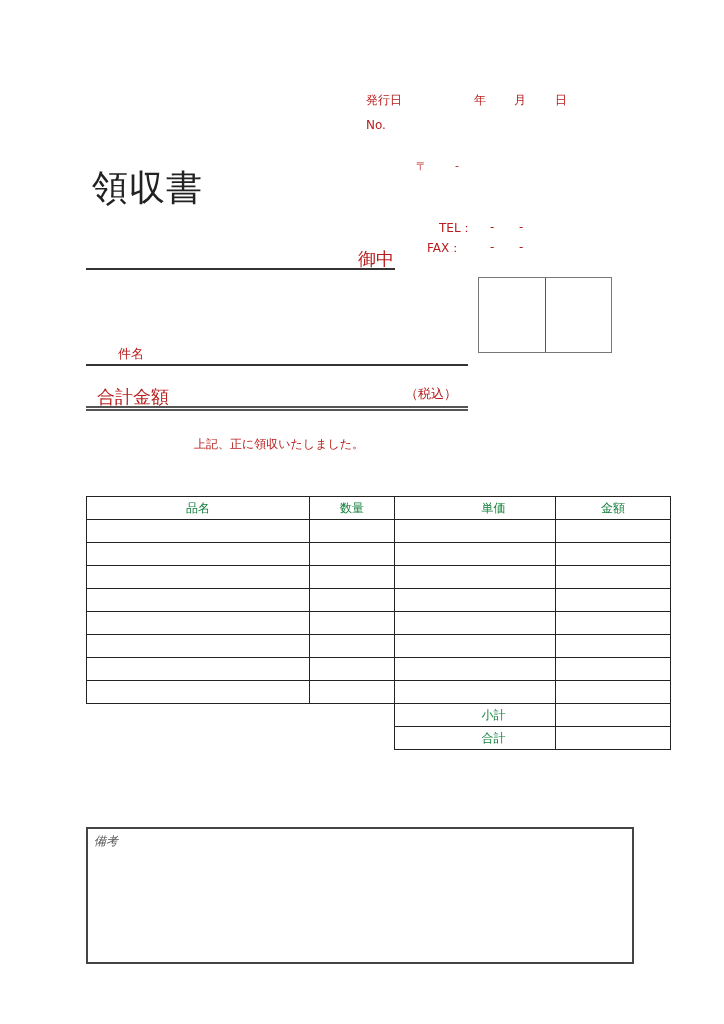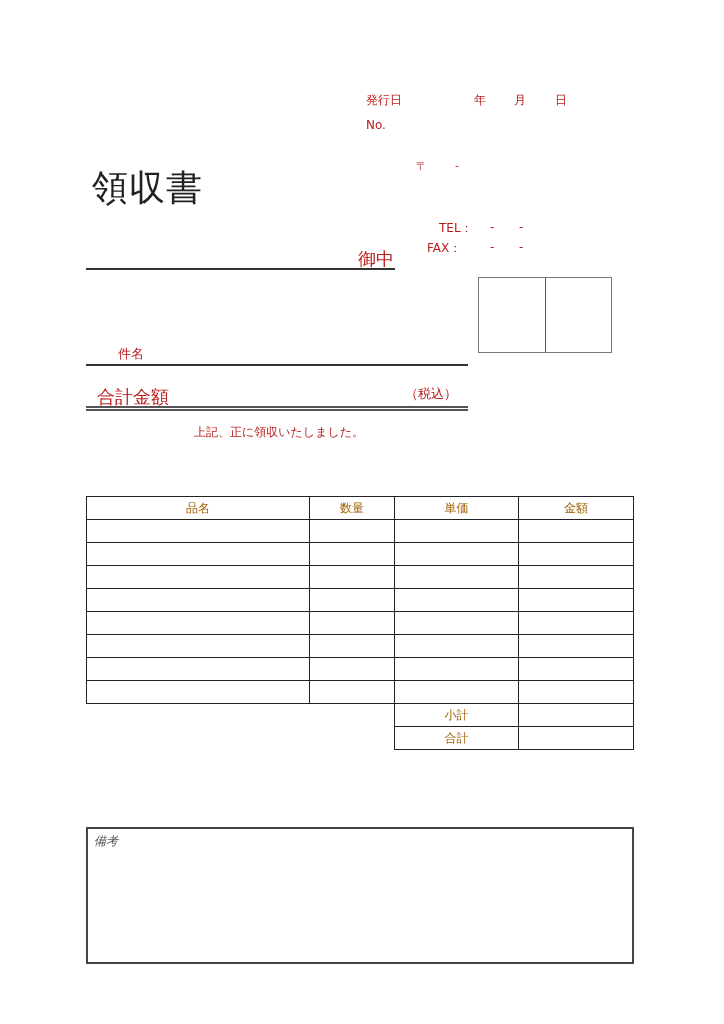--- a/index.html
+++ b/index.html
@@ -9,24 +9,24 @@
   .txt { font-size: 12px; color: #b91c1c; white-space: nowrap; }
   .title { font-size: 36px; color: #222; letter-spacing: 1px; }
   .hline { position: absolute; background: #333; }
   .stamp { position: absolute; left: 478px; top: 277px; width: 134px; height: 76px;
            border: 1px solid #777; box-sizing: border-box; display: flex; }
   .stamp .cell { flex: 1; }
   .stamp .cell + .cell { border-left: 1px solid #555; }
   table.items { position: absolute; left: 86px; top: 496px; border-collapse: collapse;
                 table-layout: fixed; }
   table.items td, table.items th { border: 1.5px solid #222; height: 22px; padding: 0;
-                font-weight: normal; font-size: 12px; color: #a16207; text-align: center; }
+                font-weight: normal; font-size: 12px; color: #15803d; text-align: center; }
   table.items th.c0, table.items td.c0 { width: 222px; }
   table.items th.c1, table.items td.c1 { width: 84px; }
-  table.items th.c2, table.items td.c2 { width: 123px; }
+  table.items th.c2, table.items td.c2 { width: 123px; padding-left: 37px; }
   table.items th.c3, table.items td.c3 { width: 114px; }
   table.items td.blank { border: none; }
   .notes { position: absolute; left: 86px; top: 827px; width: 548px; height: 137px;
            border: 2px solid #444; box-sizing: border-box; }
   .notes .lbl { position: absolute; left: 6px; top: 4px; font-size: 12px; color: #555; font-style: italic; }
 </style>
 </head>
 <body>
 
 <span class="abs txt" style="left:366px;top:92px;">発行日</span>
@@ -59,21 +59,21 @@
 <span class="abs txt" style="left:118px;top:345px;font-size:13px;">件名</span>
 <div class="abs" style="left:150px;top:340px;width:318px;height:24px;"></div>
 <div class="hline" style="left:86px;top:364px;width:382px;height:2px;"></div>
 
 <span class="abs txt" style="left:97px;top:385px;font-size:18px;">合計金額</span>
 <div class="abs" style="left:170px;top:380px;width:235px;height:24px;"></div>
 <span class="abs txt" style="left:405px;top:385px;font-size:13px;">（税込）</span>
 <div class="hline" style="left:86px;top:406px;width:382px;height:2px;background:#555;"></div>
 <div class="hline" style="left:86px;top:409px;width:382px;height:1.5px;background:#555;"></div>
 
-<span class="abs txt" style="left:194px;top:424px;font-family:Liberation Mono, monospace;">上記、正に領収いたしました。</span>
+<span class="abs txt" style="left:194px;top:436px;font-family:Liberation Mono, monospace;">上記、正に領収いたしました。</span>
 
 <table class="items">
   <thead>
     <tr>
       <th class="c0">品名</th>
       <th class="c1">数量</th>
       <th class="c2">単価</th>
       <th class="c3">金額</th>
     </tr>
   </thead>

